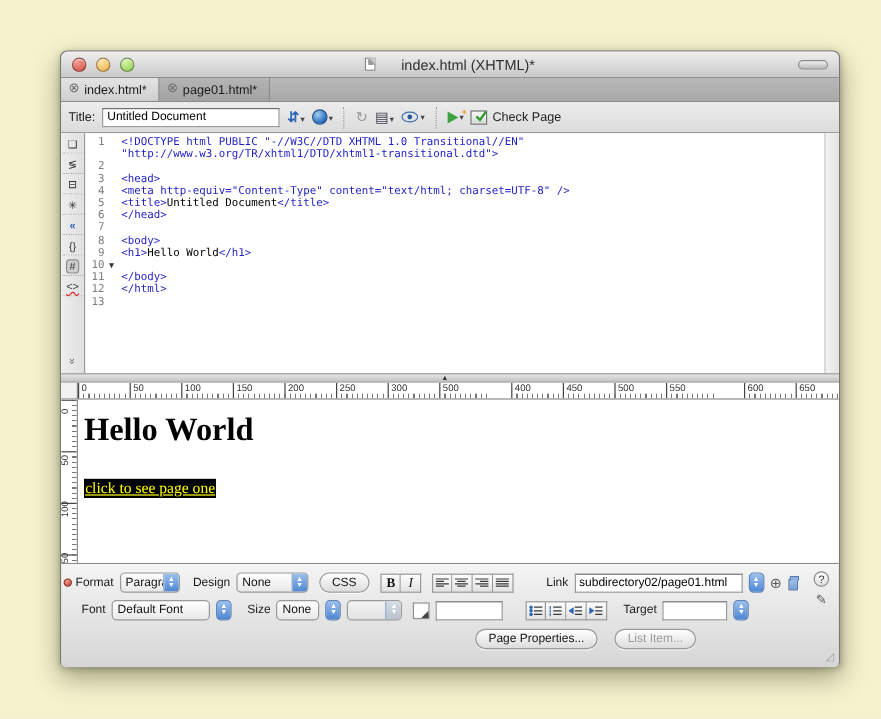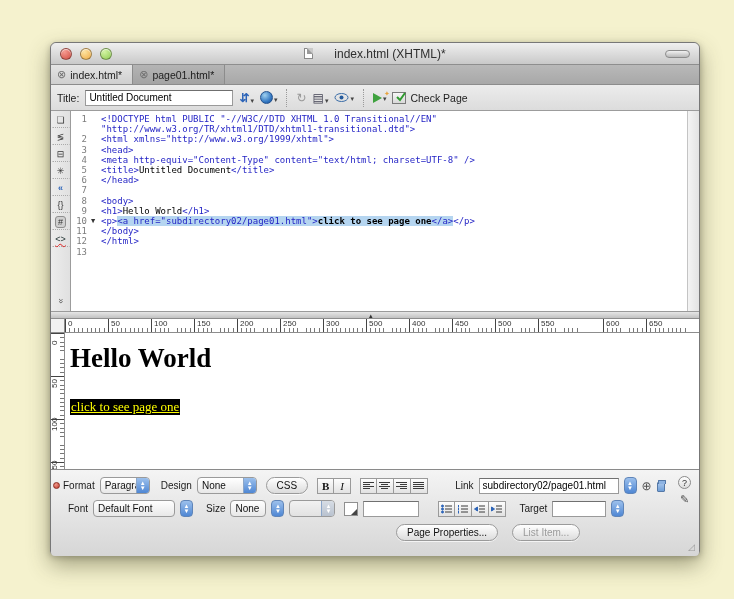--- a/index.html
+++ b/index.html
@@ -284,29 +284,29 @@
         <div class="cstrip-btn error">
           <span class="g">&lt;&gt;</span>
         </div>
         <div class="cstrip-btn bottom">
           <span class="g">»</span>
         </div>
       </div>
     <div class="code-scroll">
         <div class="code-row"><span class="gutter-num">1</span><span class="gutter-mark"></span><span class="code-text"><span class="tag">&lt;!DOCTYPE html PUBLIC "-//W3C//DTD XHTML 1.0 Transitional//EN"</span></span></div>
         <div class="code-row"><span class="gutter-num"></span><span class="gutter-mark"></span><span class="code-text"><span class="tag">"http://www.w3.org/TR/xhtml1/DTD/xhtml1-transitional.dtd"&gt;</span></span></div>
-        <div class="code-row"><span class="gutter-num">2</span><span class="gutter-mark"></span><span class="code-text"><span class="tag">&lt;html xmlns="http://www.w3.org/1999/xhtml"&gt;</span></span></div>
+        <div class="code-row"><span class="gutter-num">2</span><span class="gutter-mark"></span></div>
         <div class="code-row"><span class="gutter-num">3</span><span class="gutter-mark"></span><span class="code-text"><span class="tag">&lt;head&gt;</span></span></div>
         <div class="code-row"><span class="gutter-num">4</span><span class="gutter-mark"></span><span class="code-text"><span class="tag">&lt;meta http-equiv="Content-Type" content="text/html; charset=UTF-8" /&gt;</span></span></div>
         <div class="code-row"><span class="gutter-num">5</span><span class="gutter-mark"></span><span class="code-text"><span class="tag">&lt;title&gt;</span><span class="text">Untitled Document</span><span class="tag">&lt;/title&gt;</span></span></div>
         <div class="code-row"><span class="gutter-num">6</span><span class="gutter-mark"></span><span class="code-text"><span class="tag">&lt;/head&gt;</span></span></div>
         <div class="code-row"><span class="gutter-num">7</span><span class="gutter-mark"></span><span class="code-text"></span></div>
         <div class="code-row"><span class="gutter-num">8</span><span class="gutter-mark"></span><span class="code-text"><span class="tag">&lt;body&gt;</span></span></div>
         <div class="code-row"><span class="gutter-num">9</span><span class="gutter-mark"></span><span class="code-text"><span class="tag">&lt;h1&gt;</span><span class="text">Hello World</span><span class="tag">&lt;/h1&gt;</span></span></div>
-        <div class="code-row"><span class="gutter-num">10</span><span class="gutter-mark">▼</span><span class="code-text"><span class="tag">&lt;p&gt;</span><span class="tag hl">&lt;a href="subdirectory02/page01.html"&gt;</span><span class="text bold hl">click to see page one</span><span class="tag hl">&lt;/a&gt;</span><span class="tag">&lt;/p&gt;</span></span></div>
+        <div class="code-row"><span class="gutter-num">10</span><span class="gutter-mark">▼</span></div>
         <div class="code-row"><span class="gutter-num">11</span><span class="gutter-mark"></span><span class="code-text"><span class="tag">&lt;/body&gt;</span></span></div>
         <div class="code-row"><span class="gutter-num">12</span><span class="gutter-mark"></span><span class="code-text"><span class="tag">&lt;/html&gt;</span></span></div>
         <div class="code-row"><span class="gutter-num">13</span><span class="gutter-mark"></span><span class="code-text"></span></div>
       </div>
     <div class="code-vscroll"></div>
   </div>
 
   <div class="splitter">
     <span class="split-handle">▴</span>
   </div>
@@ -315,21 +315,21 @@
     <div class="ruler-corner"></div>
     <div class="hruler">
         <div class="seg" style="width: 43px;">0</div>
         <div class="seg" style="width: 43px;">50</div>
         <div class="seg" style="width: 43px;">100</div>
         <div class="seg" style="width: 43px;">150</div>
         <div class="seg" style="width: 43px;">200</div>
         <div class="seg" style="width: 43px;">250</div>
         <div class="seg" style="width: 43px;">300</div>
         <div class="seg" style="width: 43px;">500</div>
-        <div class="seg" style="width: 43px;">400</div>
+        <div class="seg" style="width: 43px; margin-left: 17px;">400</div>
         <div class="seg" style="width: 43px;">450</div>
         <div class="seg" style="width: 43px;">500</div>
         <div class="seg" style="width: 43px;">550</div>
         <div class="seg" style="width: 43px; margin-left: 22px;">600</div>
         <div class="seg" style="width: 43px;">650</div>
         <div class="seg" style="width: 43px; margin-top: 28px;">700</div>
       </div>
     <div class="vruler">
         <div class="vseg" style="height: 43px;"><span>0</span></div>
         <div class="vseg" style="height: 43px;"><span>50</span></div>

